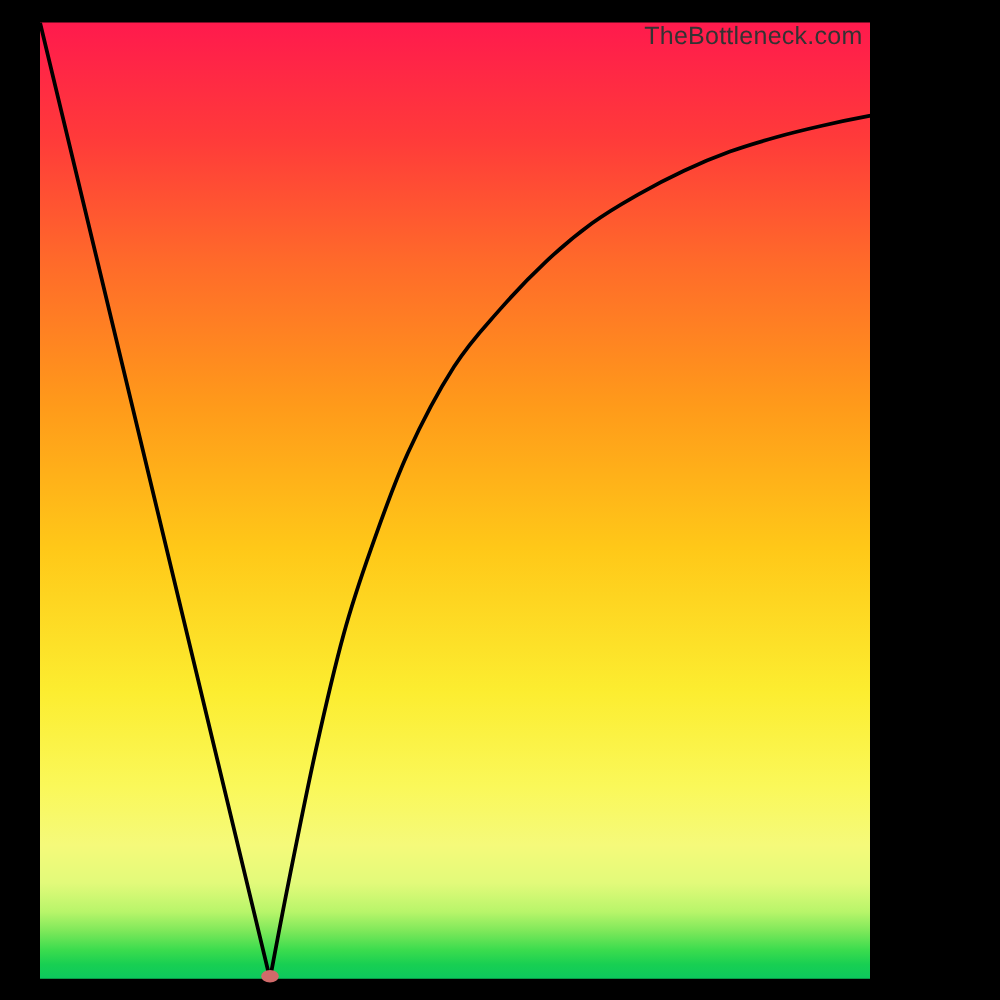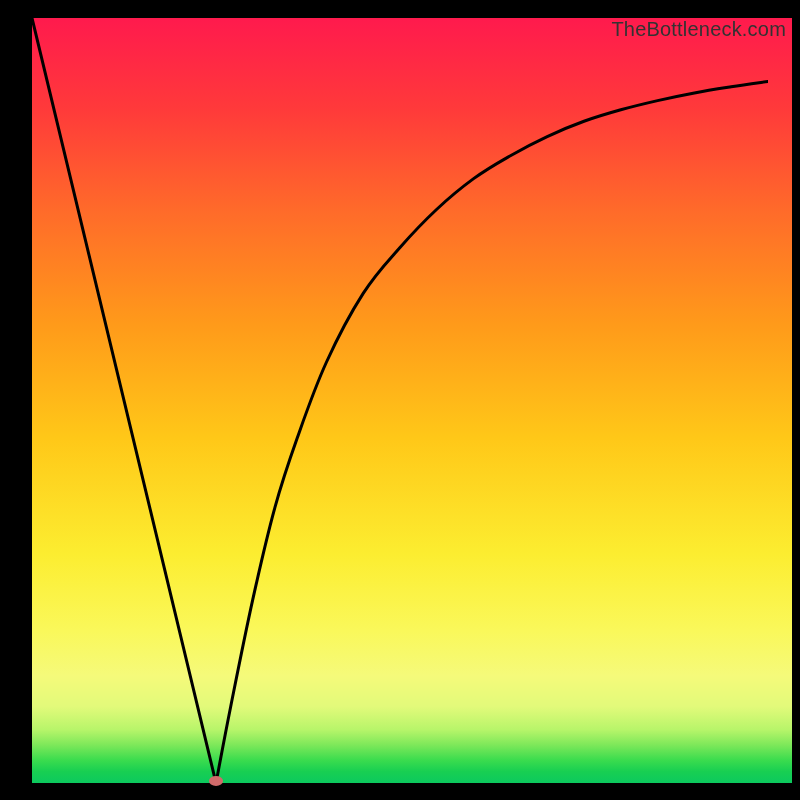--- a/index.html
+++ b/index.html
@@ -8,21 +8,21 @@
     width: 800px;
     height: 800px;
     background: #000;
     overflow: hidden;
     font-family: Arial, Helvetica, sans-serif;
   }
   .frame {
     position: absolute;
     left: 32px;
     top: 18px;
-    width: 760px;
+    width: 664px;
     height: 765px;
     background: linear-gradient(to bottom,
       #ff1a4d 0%,
       #ff3a3a 12%,
       #ff6a2a 25%,
       #ff9a1a 40%,
       #ffc818 55%,
       #fced30 70%,
       #faf85a 80%,
       #f5fa7a 86%,

